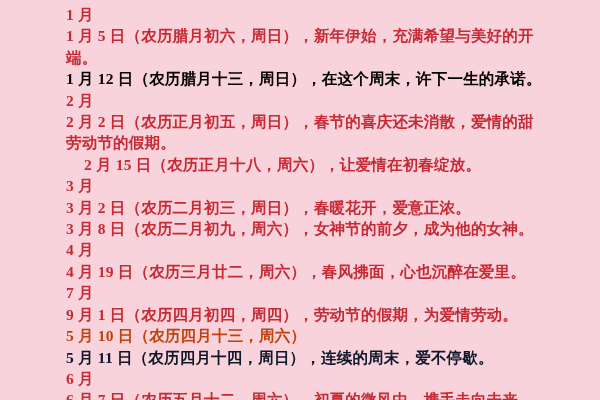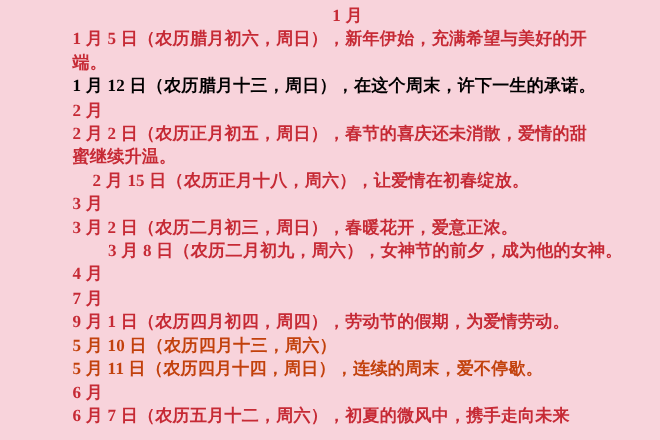--- a/index.html
+++ b/index.html
@@ -26,31 +26,32 @@
     line-height: 21.4px;
     color: #c62a35;
     white-space: nowrap;
     letter-spacing: 0.2px;
   }
 </style>
 </head>
 <body style="background: rgb(248, 211, 219);">
 
 <div class="document-body">
-    <div class="line" style="color: rgb(198, 42, 53); text-align: center;">1 月</div>
+    <div class="line" style="color: rgb(198, 42, 53);">1 月</div>
     <div class="line" style="color: rgb(198, 42, 53);">1 月 5 日（农历腊月初六，周日），新年伊始，充满希望与美好的开</div>
     <div class="line" style="color: rgb(198, 42, 53);">端。</div>
     <div class="line" style="color: #000000;">1 月 12 日（农历腊月十三，周日），在这个周末，许下一生的承诺。</div>
     <div class="line" style="color: rgb(198, 42, 53);">2 月</div>
     <div class="line" style="color: rgb(198, 42, 53);">2 月 2 日（农历正月初五，周日），春节的喜庆还未消散，爱情的甜</div>
-    <div class="line" style="color: rgb(198, 42, 53);">蜜继续升温。</div>
+    <div class="line" style="color: rgb(198, 42, 53);">劳动节的假期。</div>
     <div class="line" style="color: rgb(198, 42, 53); margin-left: 18px;">2 月 15 日（农历正月十八，周六），让爱情在初春绽放。</div>
     <div class="line" style="color: rgb(198, 42, 53);">3 月</div>
     <div class="line" style="color: rgb(198, 42, 53);">3 月 2 日（农历二月初三，周日），春暖花开，爱意正浓。</div>
-    <div class="line" style="color: rgb(198, 42, 53); text-align: right;">3 月 8 日（农历二月初九，周六），女神节的前夕，成为他的女神。</div>
+    <div class="line" style="color: rgb(198, 42, 53);">3 月 8 日（农历二月初九，周六），女神节的前夕，成为他的女神。</div>
     <div class="line" style="color: rgb(198, 42, 53);">4 月</div>
+    <div class="line" style="color: rgb(198, 42, 53);">4 月 19 日（农历三月廿二，周六），春风拂面，心也沉醉在爱里。</div>
     <div class="line" style="color: rgb(198, 42, 53);">7 月</div>
     <div class="line" style="color: rgb(198, 42, 53);">9 月 1 日（农历四月初四，周四），劳动节的假期，为爱情劳动。</div>
     <div class="line" style="color: #c2410c;">5 月 10 日（农历四月十三，周六）</div>
-    <div class="line" style="color: #c2410c;">5 月 11 日（农历四月十四，周日），连续的周末，爱不停歇。</div>
+    <div class="line" style="color: #0f172a;">5 月 11 日（农历四月十四，周日），连续的周末，爱不停歇。</div>
     <div class="line" style="color: rgb(198, 42, 53);">6 月</div>
     <div class="line" style="color: rgb(198, 42, 53);">6 月 7 日（农历五月十二，周六），初夏的微风中，携手走向未来</div>
   </div>
 
 </body></html>

